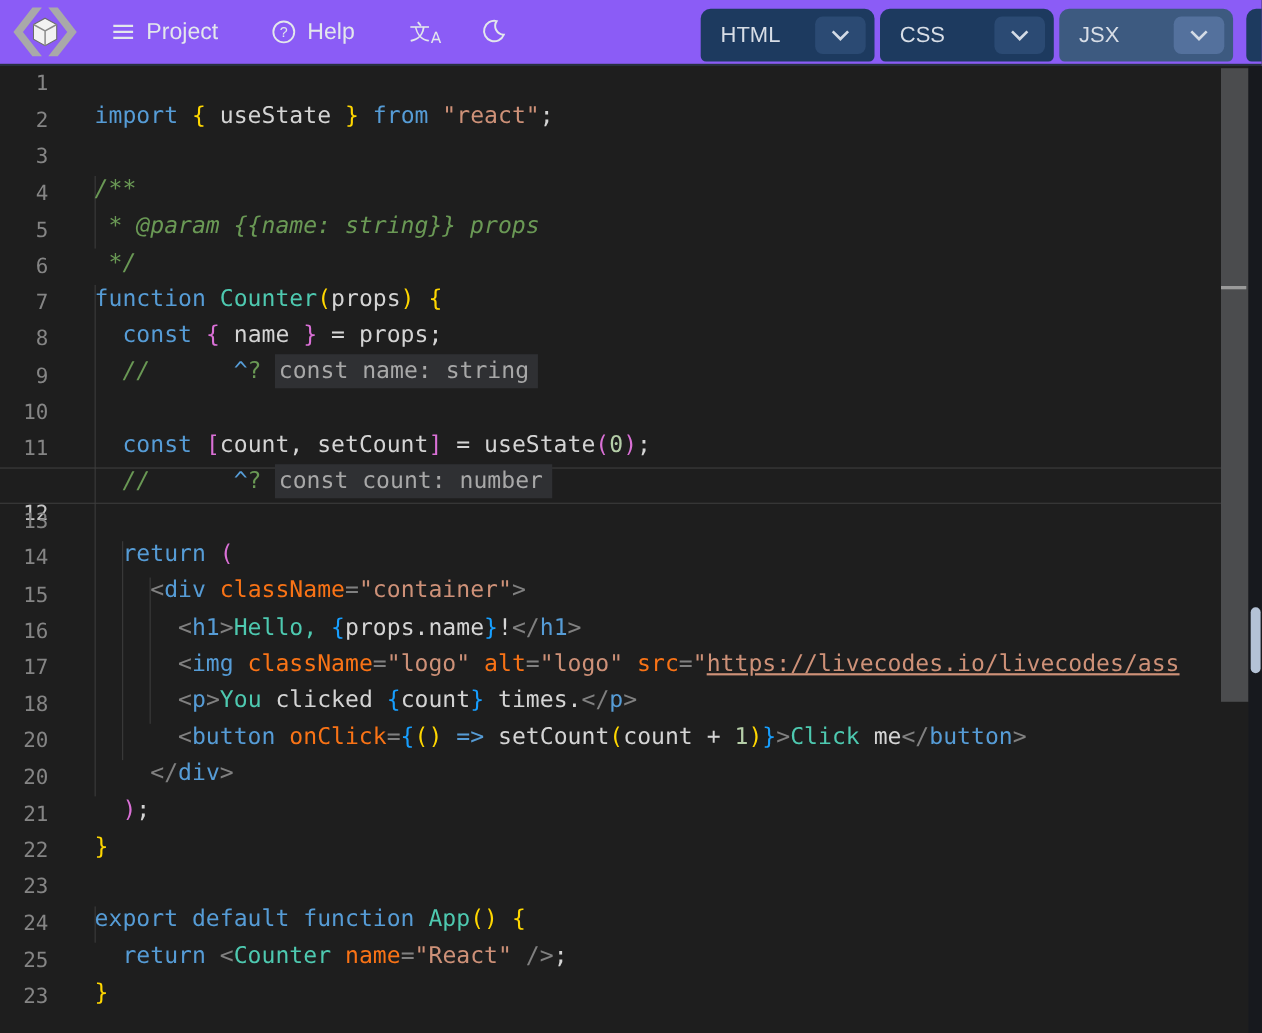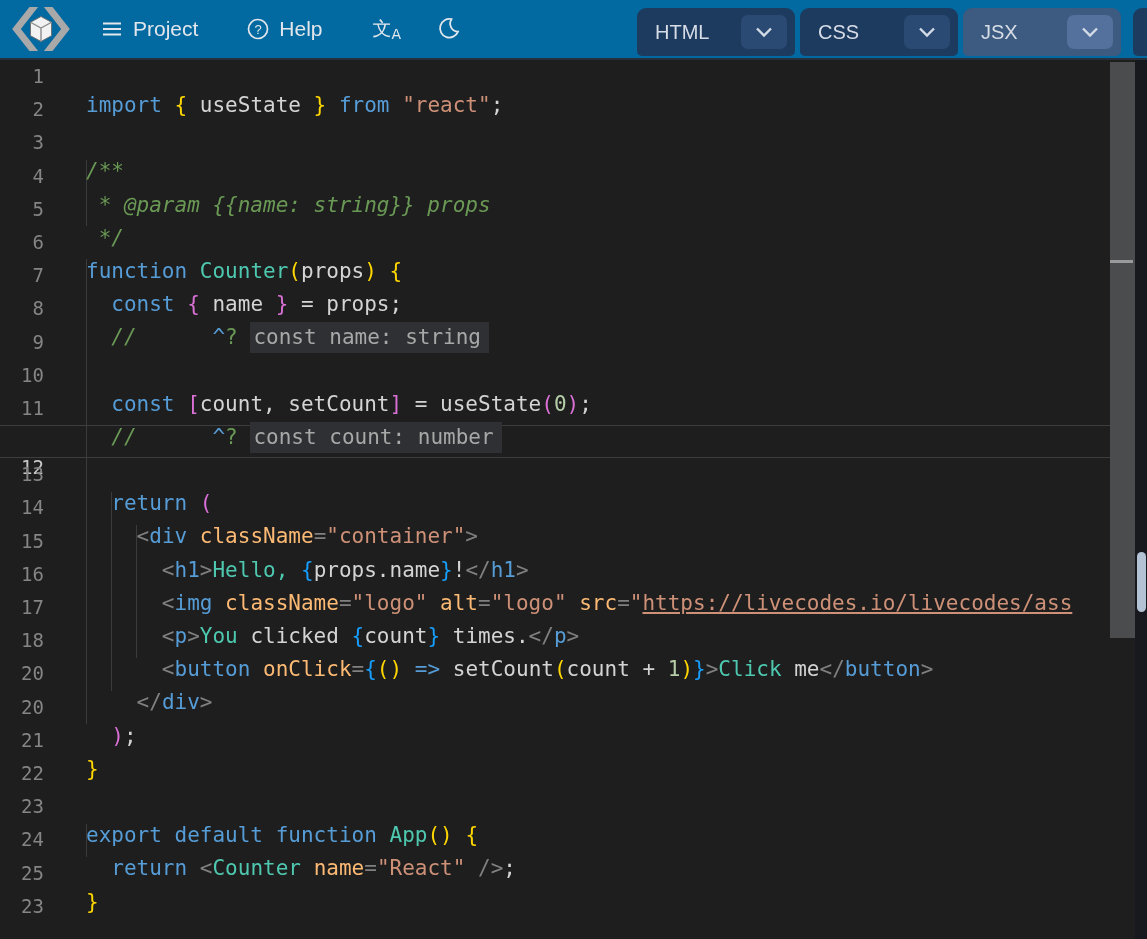--- a/index.html
+++ b/index.html
@@ -1,19 +1,19 @@
 <!DOCTYPE html>
 <html><head>
 <meta charset="utf-8">
 <style>
   html,body{margin:0;padding:0;background:#1e1e1e;width:1147px;height:939px;overflow:hidden;
             font-family:"Liberation Sans", sans-serif;}
   
   .header{position:absolute;top:0;left:0;width:1147px;height:60px;box-sizing:border-box;
-          background:#0369a1;border-bottom:2px solid #27303f;display:flex;align-items:center;}
+          background:#8b5cf6;border-bottom:2px solid #27303f;display:flex;align-items:center;}
   .logo{width:70px;height:56px;display:flex;align-items:center;justify-content:center;cursor:pointer;background:none;border:none;padding:0;margin-left:6px;}
   .menu-item{display:flex;align-items:center;gap:9px;background:none;border:none;color:#e3e7ec;
              font-family:"Liberation Sans",sans-serif;font-size:21px;cursor:pointer;padding:6px 10px;}
   .icon-btn{background:none;border:none;color:#e3e7ec;cursor:pointer;padding:6px 10px;display:flex;align-items:center;}
   .mi-icon{display:flex;align-items:center;}
   .translate-txt{font-size:19px;color:#e3e7ec;font-family:"DejaVu Sans",sans-serif;}
   .translate-txt .ta{font-size:14px;vertical-align:-4px;}
   
   .tabs{position:absolute;left:637px;top:8px;display:flex;gap:5px;}
   .tab{width:158px;height:48px;box-sizing:border-box;background:#1d3a5f;border:none;border-radius:9px 9px 5px 5px;
@@ -28,21 +28,21 @@
   .guide{position:absolute;width:1px;background:#3b3b3b;z-index:1;}
   .code{position:absolute;top:0;left:0;width:1110px;overflow:hidden;z-index:2;
         font-family:"DejaVu Sans Mono",monospace;font-size:21px;}
   .line{display:flex;height:33.2px;line-height:33.2px;box-sizing:border-box;}
   .line.current{border-top:1px solid #3e3e3e;border-bottom:1px solid #3e3e3e;}
   .ln{width:44px;flex:0 0 44px;text-align:right;color:#858585;font-size:19px;user-select:none;}
   .line.current .ln{color:#c6c6c6;margin-top:25px;}
   .lc{white-space:pre;padding-left:42px;color:#d4d4d4;margin-top:29px;}
   .tk-kw{color:#569cd6}.tk-type{color:#4ec9b0}.tk-str{color:#ce9178}.tk-num{color:#b5cea8}
   .tk-cmt{color:#6a9955;font-style:italic}.tk-b1{color:#ffd700}.tk-b2{color:#da70d6}.tk-b3{color:#179fff}
-  .tk-attr{color:#fdba74}.tk-punc{color:#808080}.tk-txt{color:#d4d4d4}.tk-jsxt{color:#4ec9b0}
+  .tk-attr{color:#f97316}.tk-punc{color:#808080}.tk-txt{color:#d4d4d4}.tk-jsxt{color:#4ec9b0}
   .tk-caret{color:#569cd6}.tk-q{color:#6a9955}
   .tk-hint{color:#a8a8a8;background:#2f3033;padding:3px 8px 4px 3px;}
   .tk-link{color:#ce9178;text-decoration:underline;}
   
   .ed-scrollbar{position:absolute;left:1110px;top:0;width:25px;height:879px;z-index:3;}
   .ed-thumb{position:absolute;left:0;top:2px;width:25px;height:576px;background:#4b4c4e;}
   .ed-cursor-marker{position:absolute;left:0;top:200px;width:23px;height:3px;background:#9a9a9a;}
   .page-scroll{position:absolute;left:1135px;top:60px;width:12px;height:879px;background:#17191e;z-index:4;}
   .page-thumb{position:absolute;left:1.5px;top:492px;width:9px;height:60px;border-radius:4.5px;background:#b4c2d6;}
 </style>

